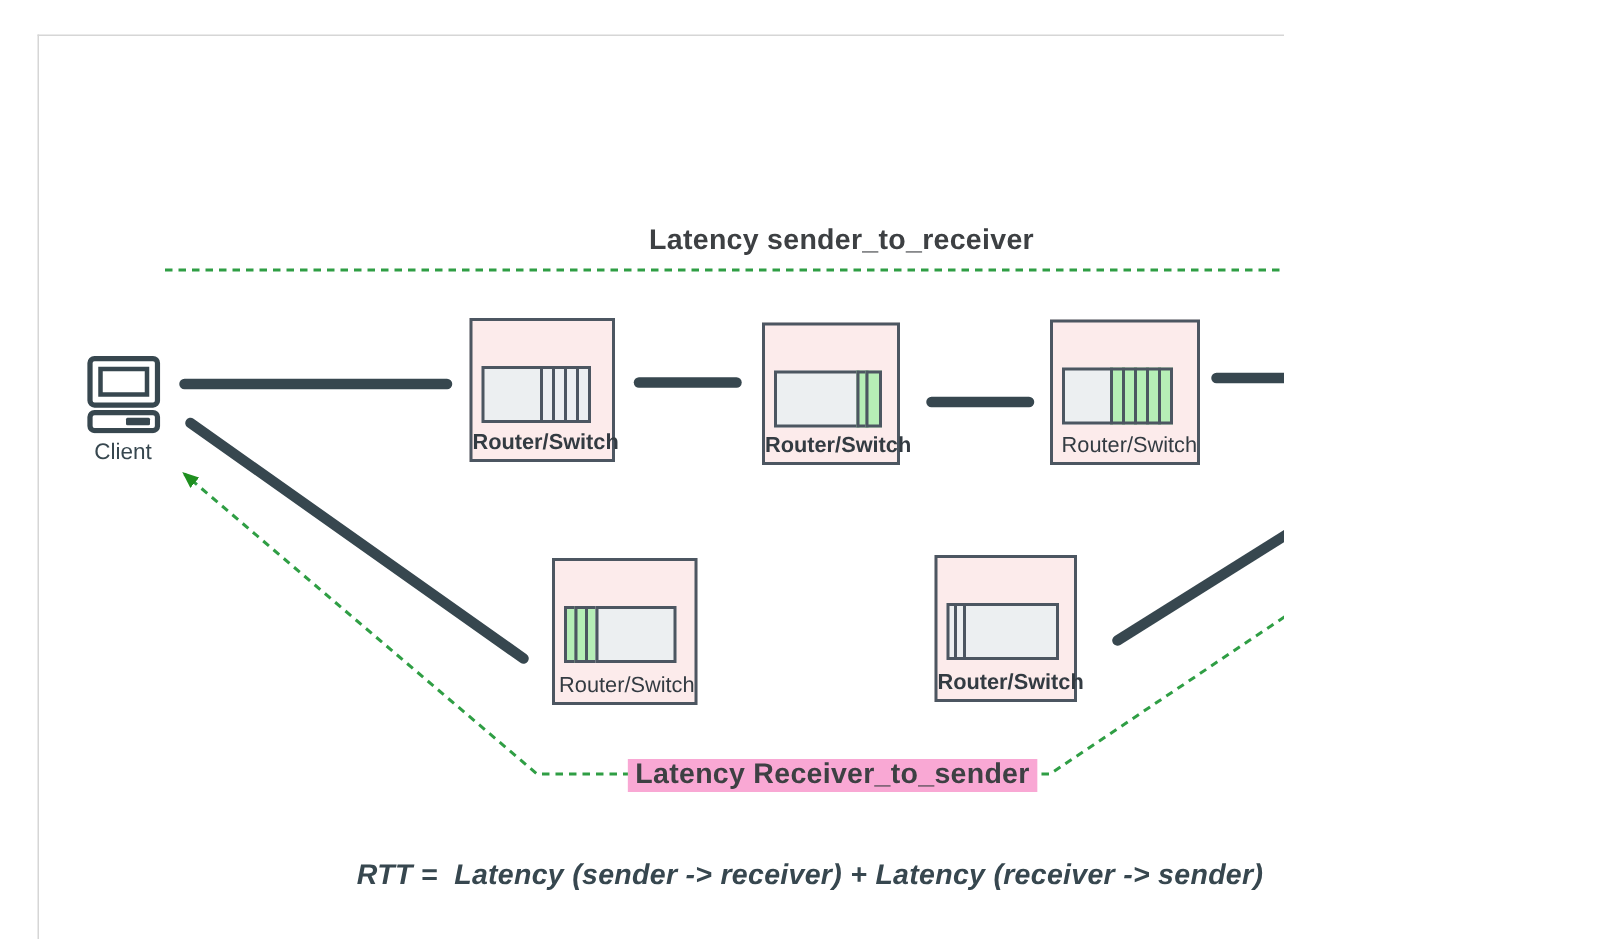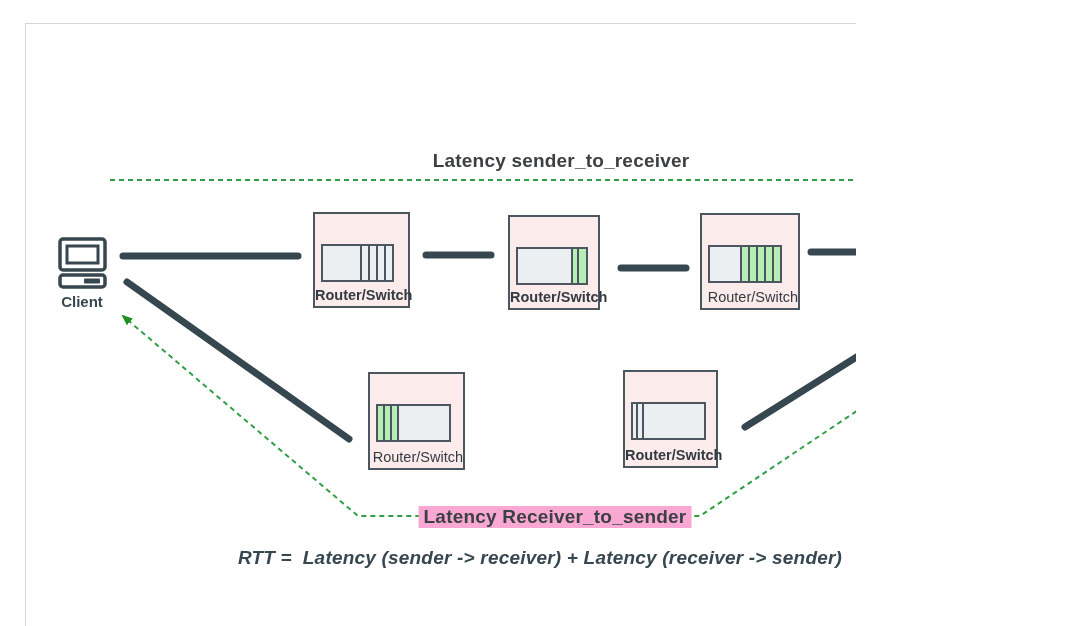--- a/index.html
+++ b/index.html
@@ -29,21 +29,21 @@
     font-size:19px;font-weight:700;color:var(--label-dark);
     white-space:nowrap;letter-spacing:.2px;
   }
   .biglabel.on-line{background:#f9a8d4;padding:0 5px;}
   .formula{
     position:absolute;transform:translate(-50%,-50%);
     font-size:19px;font-weight:700;font-style:italic;color:var(--dark-slate);
     white-space:pre;letter-spacing:.2px;
   }
   .endpoint{position:absolute;display:flex;flex-direction:column;align-items:center;}
-  .endpoint .ep-label{font-size:15px;font-weight:700;color:var(--dark-slate);margin-top:4px;}
+  .endpoint .ep-label{font-size:15px;font-weight:400;color:var(--dark-slate);margin-top:4px;}
   .router{
     position:absolute;background:var(--node-pink);
     border:2px solid var(--node-border);box-sizing:border-box;
   }
   .queue{
     position:absolute;left:6px;right:6px;top:30px;height:38px;
     display:flex;box-sizing:border-box;
   }
   .slot{
     height:100%;box-sizing:border-box;
@@ -78,21 +78,21 @@
     <line x1="123" y1="256" x2="298" y2="256" stroke="var(--dark-slate)" stroke-width="7" stroke-linecap="round"></line>
     <line x1="426" y1="255" x2="491" y2="255" stroke="var(--dark-slate)" stroke-width="7" stroke-linecap="round"></line>
     <line x1="621" y1="268" x2="686" y2="268" stroke="var(--dark-slate)" stroke-width="7" stroke-linecap="round"></line>
     <line x1="811" y1="252" x2="976" y2="252" stroke="var(--dark-slate)" stroke-width="7" stroke-linecap="round"></line>
     <line x1="127" y1="282" x2="349" y2="439" stroke="var(--dark-slate)" stroke-width="7" stroke-linecap="round"></line>
     <line x1="745" y1="427" x2="981" y2="279" stroke="var(--dark-slate)" stroke-width="7" stroke-linecap="round"></line>
   </svg>
 
   <div class="biglabel" style="left:561px;top:161px;">Latency sender_to_receiver</div>
   <div class="biglabel on-line" style="left:555px;top:517px;">Latency Receiver_to_sender</div>
-  <div class="formula" style="left:540px;top:558px;">RTT =  Latency (sender -&gt; receiver) + Latency (receiver -&gt; sender)</div>
+  <div class="formula" style="left:540px;top:584px;">RTT =  Latency (sender -&gt; receiver) + Latency (receiver -&gt; sender)</div>
 
   <div class="endpoint" style="left:57px;top:237px;width:50px;">
     <svg width="49" height="52" viewBox="0 0 49 52">
       <rect x="2" y="2" width="45" height="31" rx="3" fill="#ffffff" stroke="var(--dark-slate)" stroke-width="3.5"></rect>
       <rect x="9" y="9" width="31" height="17" fill="#ffffff" stroke="var(--dark-slate)" stroke-width="3"></rect>
       <rect x="2" y="38" width="45" height="12" rx="3" fill="#ffffff" stroke="var(--dark-slate)" stroke-width="3.5"></rect>
       <rect x="26" y="41.5" width="16" height="5" rx="1" fill="var(--dark-slate)"></rect>
     </svg>
     <div class="ep-label">Client</div>
   </div>

